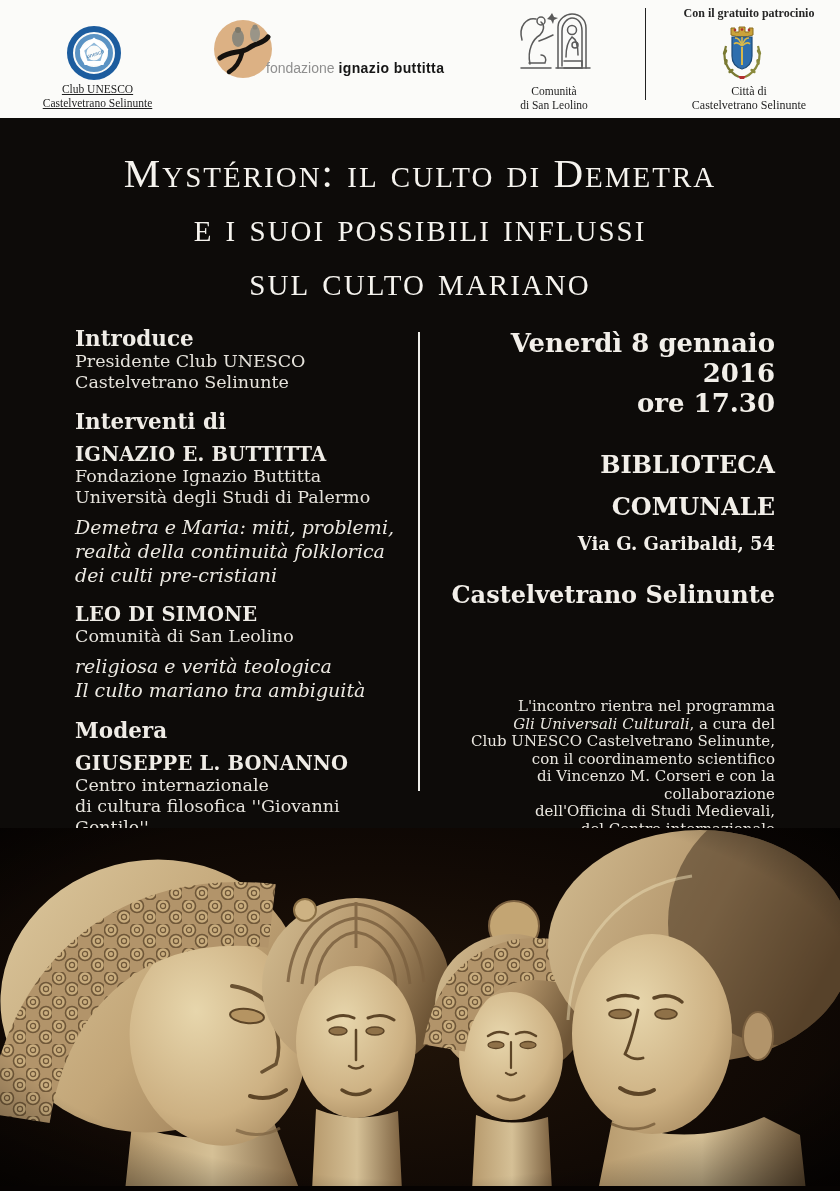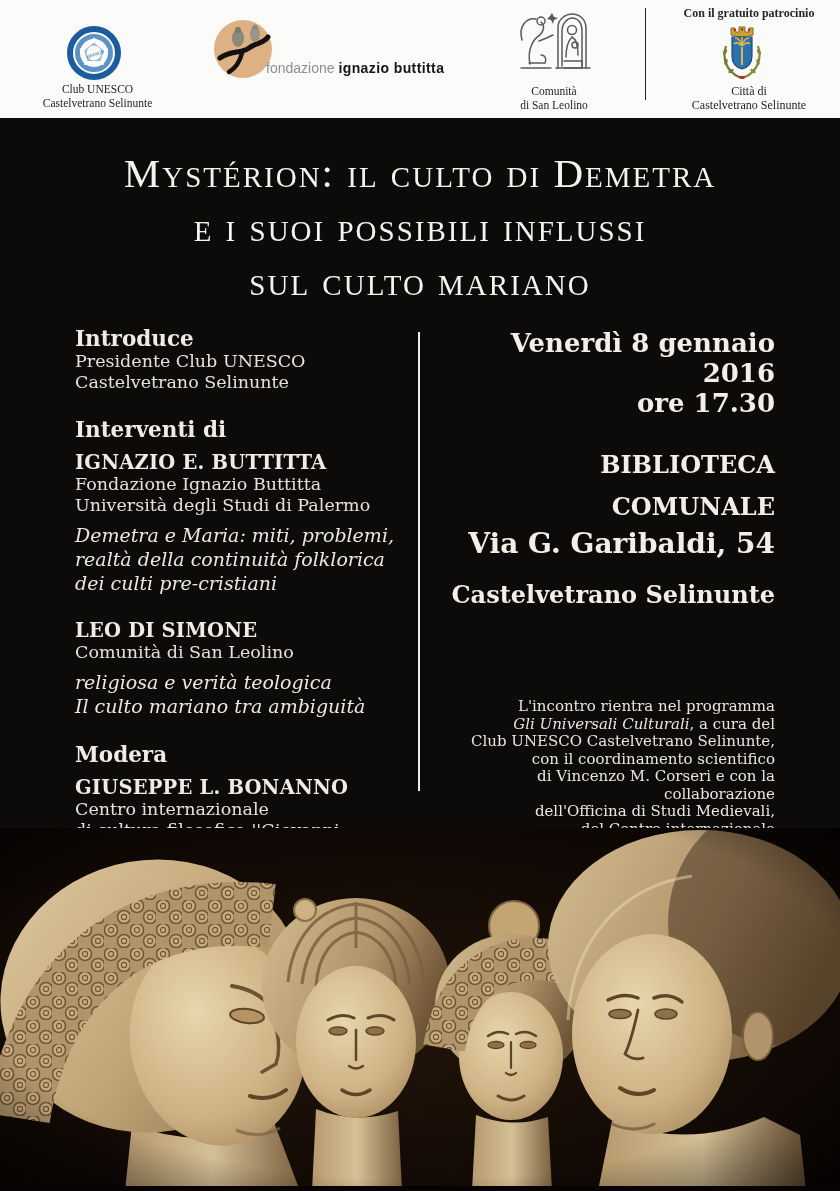--- a/index.html
+++ b/index.html
@@ -19,47 +19,47 @@
   
   .title{position:absolute;top:146px;left:0;width:840px;text-align:center;color:#f5f3ee;
          font-family:"Liberation Serif",serif;font-variant:small-caps;font-size:41px;
          line-height:54px;letter-spacing:2px;}
   
   .col-left{position:absolute;left:75px;top:326px;width:340px;color:#efece6;}
   .heading{font-size:21.5px;line-height:25px;font-weight:bold;}
   .name{font-size:19.5px;line-height:23px;font-weight:bold;letter-spacing:.2px;}
   .aff{font-size:17.5px;line-height:21px;color:#e5e2db;}
   .talk{font-size:19px;line-height:24px;font-style:italic;color:#ebe8e1;}
-  .mt-a{margin-top:9px}.mt-b{margin-top:24px}.mt-c{margin-top:7px}
+  .mt-a{margin-top:9px}.mt-b{margin-top:16px}.mt-c{margin-top:7px}
   .vdivider{position:absolute;left:418px;top:332px;width:2px;height:459px;background:#eeeeea;}
   .col-right{position:absolute;left:430px;top:328px;width:345px;text-align:right;color:#f2efe9;}
   .date{font-size:26px;line-height:30px;font-weight:bold;}
   .venue{margin-top:26px;font-size:24px;line-height:42px;font-weight:bold;}
-  .via{margin-top:2px;font-size:28px;line-height:28px;font-weight:bold;}
+  .via{margin-top:2px;font-size:18px;line-height:28px;font-weight:bold;}
   .city{margin-top:22px;font-size:24px;line-height:30px;font-weight:bold;}
   .program{margin-top:88px;font-size:15px;line-height:17.5px;color:#e9e6df;}
   .program .it{font-style:italic;}
   
   .photo{position:absolute;left:0;top:828px;width:840px;height:363px;}
 </style>
 </head>
 <body>
 
 <div class="poster">
 
   <div class="header">
 
     <svg class="logo" style="left:66px;top:25px;" width="56" height="56" viewBox="0 0 56 56">
       <circle cx="28" cy="28" r="24" fill="none" stroke="#1c5c9e" stroke-width="6"></circle>
       <circle cx="28" cy="28" r="16.5" fill="none" stroke="#5b93c4" stroke-width="5"></circle>
       <circle cx="28" cy="28" r="9.5" fill="none" stroke="#8fb8d9" stroke-width="4"></circle>
       <path d="M28,15 L40,25 L36,38 L20,38 L16,25 Z" fill="none" stroke="#ffffff" stroke-width="4"></path>
       <text x="20" y="31" font-size="5.5" fill="#2a6aa0" font-family="Liberation Sans, sans-serif" transform="rotate(-18 28 28)">unesco</text>
     </svg>
-    <div class="cap" style="left:15px;top:82px;width:165px;">
+    <div class="cap" style="left:15px;top:82px;width:165px;text-decoration:underline;">
       <div>Club UNESCO</div>
       <div>Castelvetrano Selinunte</div>
     </div>
 
     <svg class="logo" style="left:211px;top:19px;" width="64" height="60" viewBox="0 0 64 60">
       <circle cx="32" cy="30" r="29" fill="#dcb184"></circle>
       <path d="M9,39 C20,31 30,35 38,29 C46,23 52,25 57,18" stroke="#14110e" stroke-width="5" fill="none" stroke-linecap="round"></path>
       <path d="M31,34 C29,42 25,49 18,53" stroke="#14110e" stroke-width="4.5" fill="none" stroke-linecap="round"></path>
       <ellipse cx="27" cy="19" rx="6" ry="9" fill="#8d887b"></ellipse>
       <ellipse cx="44" cy="15" rx="5" ry="8" fill="#9a9588"></ellipse>

